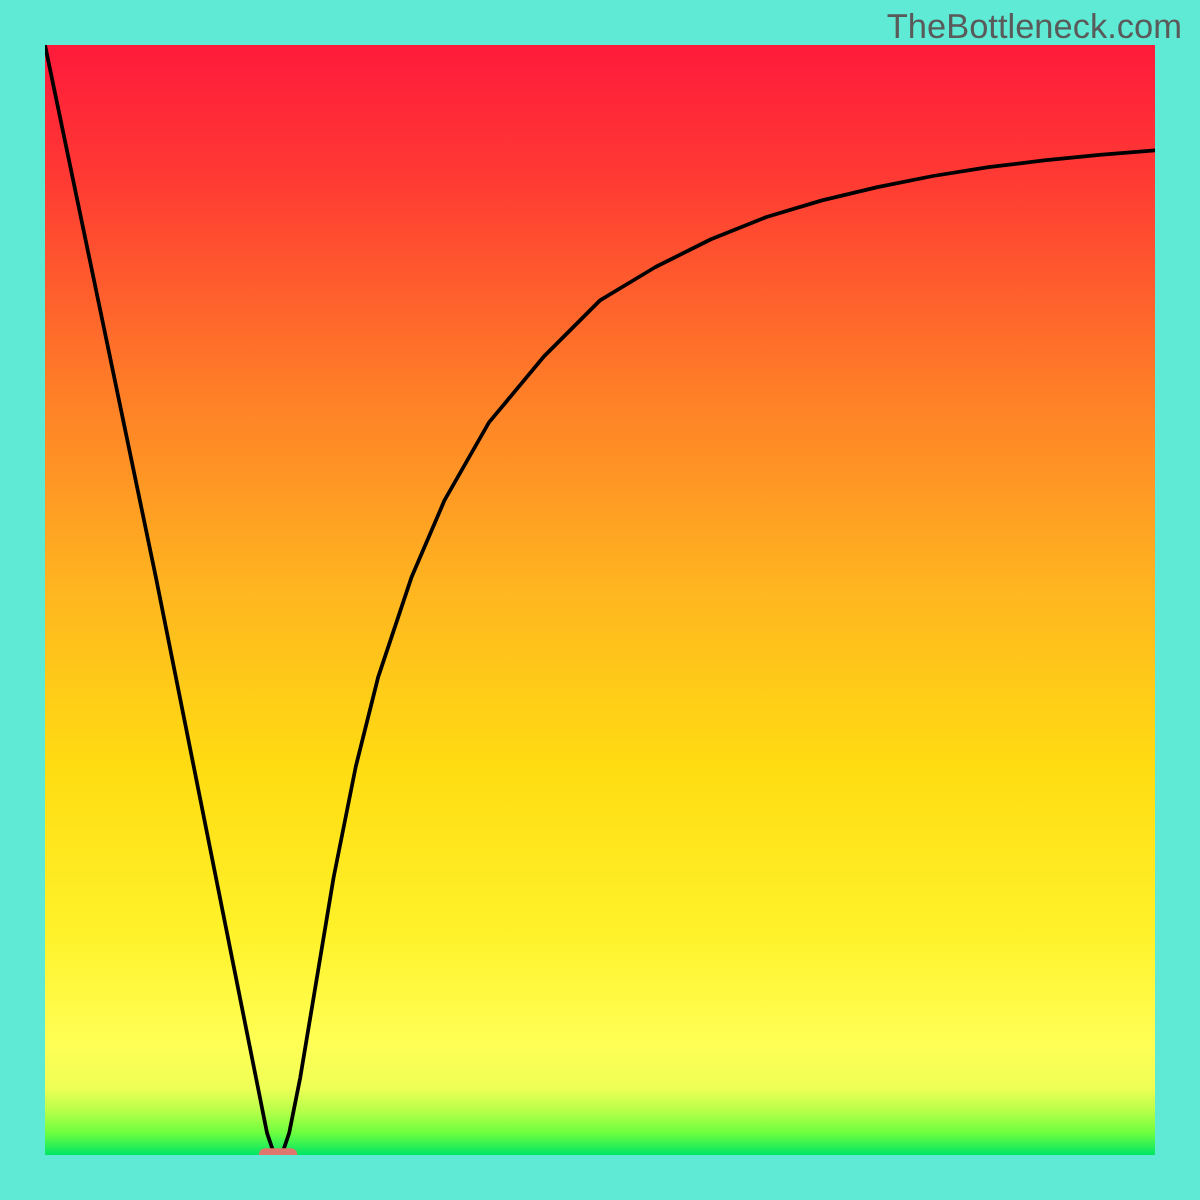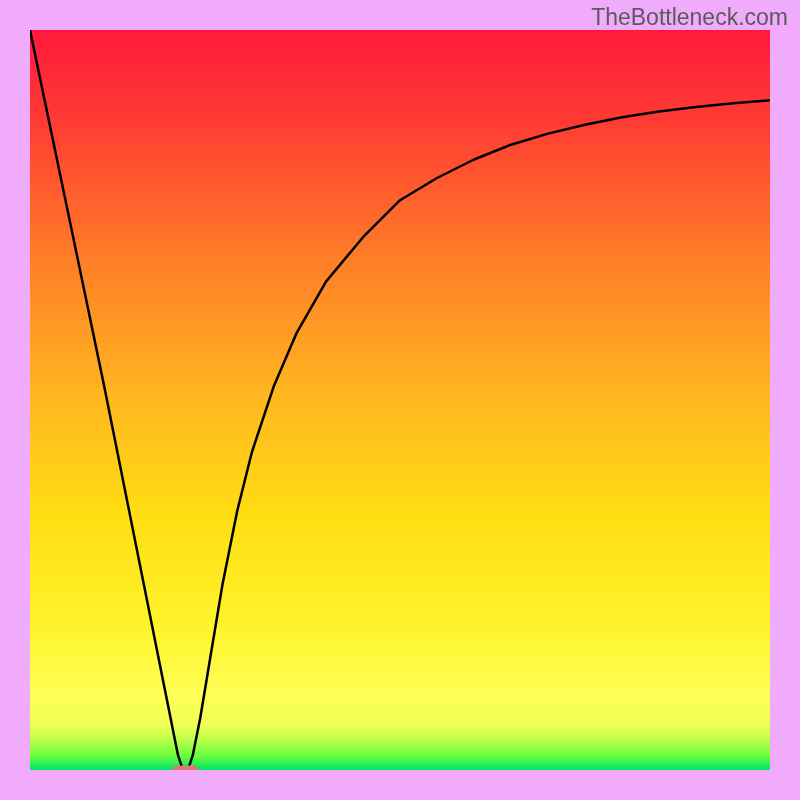--- a/index.html
+++ b/index.html
@@ -7,21 +7,21 @@
     padding: 0;
     width: 800px;
     height: 800px;
     overflow: hidden;
     background: #000;
     font-family: Arial, Helvetica, sans-serif;
   }
   .outer {
     width: 800px;
     height: 800px;
-    background: #f0abfc;
+    background: #5eead4;
     position: relative;
   }
   .watermark {
     position: absolute;
     top: 4px;
     right: 12px;
     color: #5a5a5a;
     font-size: 23px;
     font-weight: 400;
     letter-spacing: 0px;

